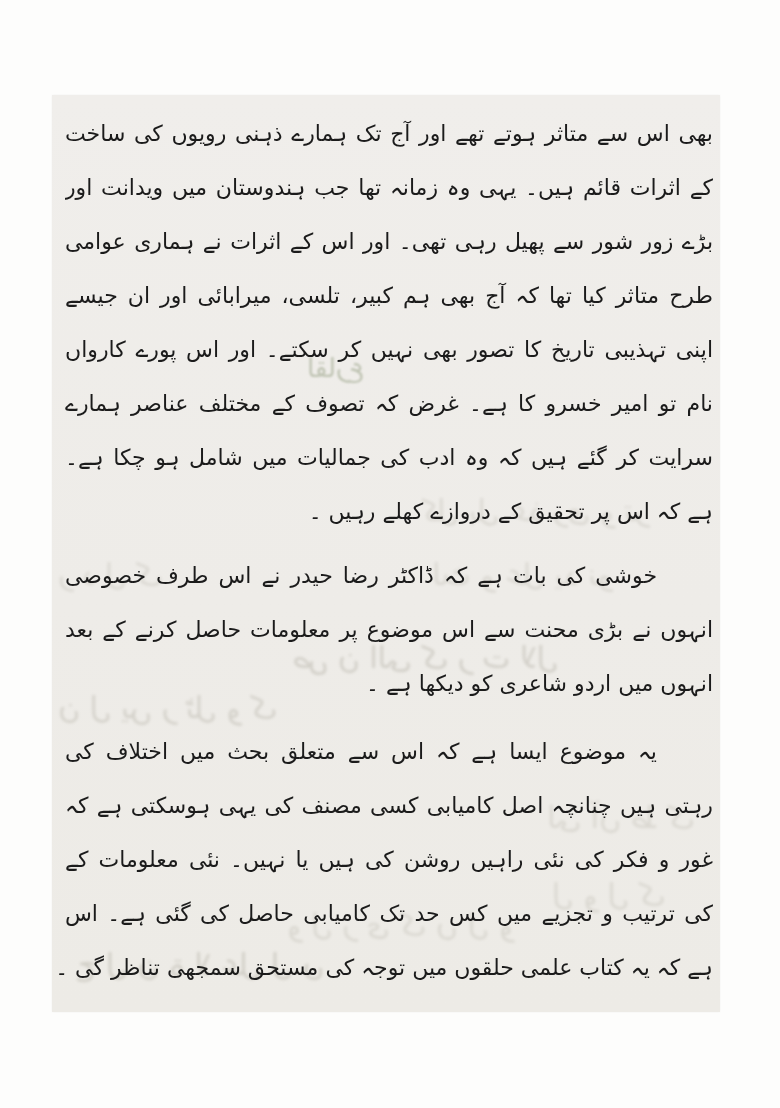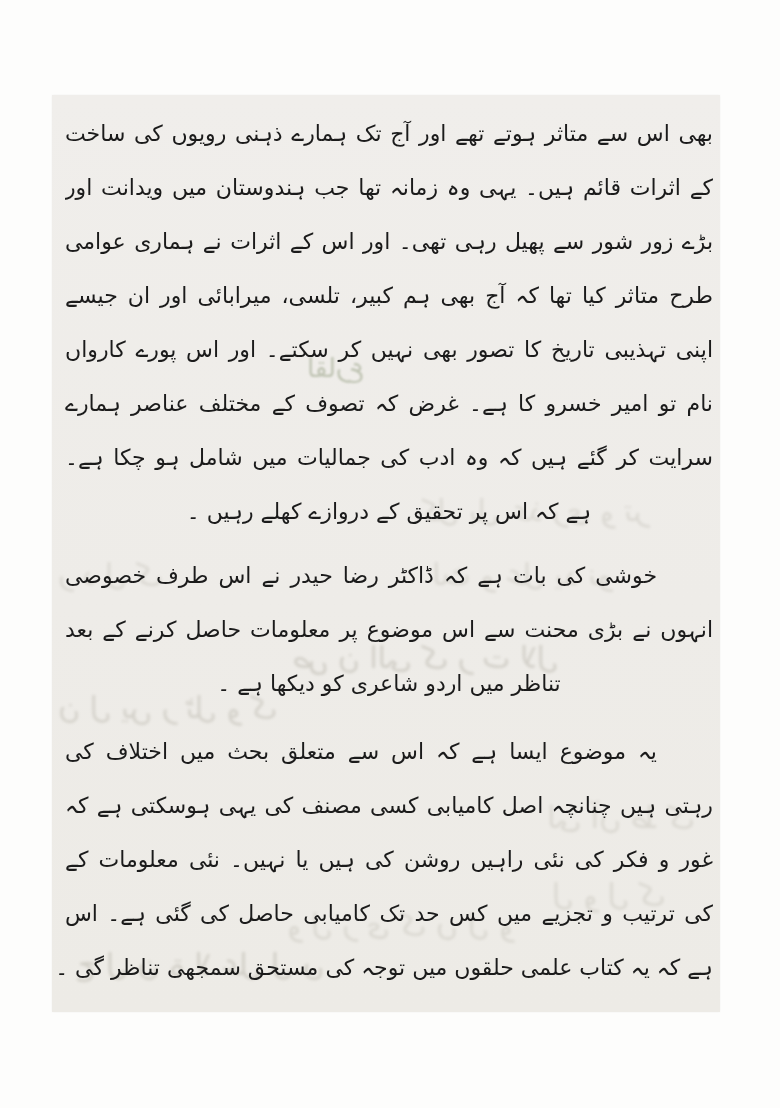--- a/index.html
+++ b/index.html
@@ -60,21 +60,21 @@
     right: 7px;
     left: 13px;
     direction: rtl;
     color: #1b1b1b;
   }
   .text-line {
     height: 54px;
     line-height: 54px;
     font-size: 22px;
     white-space: nowrap;
-    text-align: center;
+    text-align: right;
     text-rendering: optimizeLegibility;
   }
   .text-line.justify {
     white-space: normal;
     text-align: justify;
     text-align-last: justify;
     overflow: hidden;
   }
   .text-line.para-start {
     padding-right: 56px;
@@ -107,21 +107,21 @@
       <div class="text-line justify">کے اثرات قائم ہیں۔ یہی وہ زمانہ تھا جب ہندوستان میں ویدانت اور پھر بھکتی تحریک</div>
       <div class="text-line justify">بڑے زور شور سے پھیل رہی تھی۔ اور اس کے اثرات نے ہماری عوامی زندگی کو کچھ اس</div>
       <div class="text-line justify">طرح متاثر کیا تھا کہ آج بھی ہم کبیر، تلسی، میرابائی اور ان جیسے دوسرے لوگوں کے بغیر</div>
       <div class="text-line justify">اپنی تہذیبی تاریخ کا تصور بھی نہیں کر سکتے۔ اور اس پورے کارواں میں سب سے بڑا</div>
       <div class="text-line justify">نام تو امیر خسرو کا ہے۔ غرض کہ تصوف کے مختلف عناصر ہمارے ہاں کچھ اس طرح</div>
       <div class="text-line justify">سرایت کر گئے ہیں کہ وہ ادب کی جمالیات میں شامل ہو چکا ہے۔ اس لئے ضرورت</div>
       <div class="text-line">ہے کہ اس پر تحقیق کے دروازے کھلے رہیں ۔</div>
 
       <div class="text-line justify para-start gap-before-sm">خوشی کی بات ہے کہ ڈاکٹر رضا حیدر نے اس طرف خصوصی توجہ دی۔</div>
       <div class="text-line justify">انہوں نے بڑی محنت سے اس موضوع پر معلومات حاصل کرنے کے بعد اس کے</div>
-      <div class="text-line">تناظر میں اردو شاعری کو دیکھا ہے ۔</div>
+      <div class="text-line">انہوں میں اردو شاعری کو دیکھا ہے ۔</div>
 
       <div class="text-line justify para-start gap-before-md">یہ موضوع ایسا ہے کہ اس سے متعلق بحث میں اختلاف کی گنجائشیں ہمیشہ</div>
       <div class="text-line justify">رہتی ہیں چنانچہ اصل کامیابی کسی مصنف کی یہی ہوسکتی ہے کہ اُس نے لوگوں کے لئے</div>
       <div class="text-line justify">غور و فکر کی نئی راہیں روشن کی ہیں یا نہیں۔ نئی معلومات کے علاوہ حاصل شدہ معلومات</div>
       <div class="text-line justify">کی ترتیب و تجزیے میں کس حد تک کامیابی حاصل کی گئی ہے۔ اس اعتبار سے مجھے اُمید</div>
       <div class="text-line">ہے کہ یہ کتاب علمی حلقوں میں توجہ کی مستحق سمجھی تناظر گی ۔</div>
     </div>
 
   </div>
 </div>

